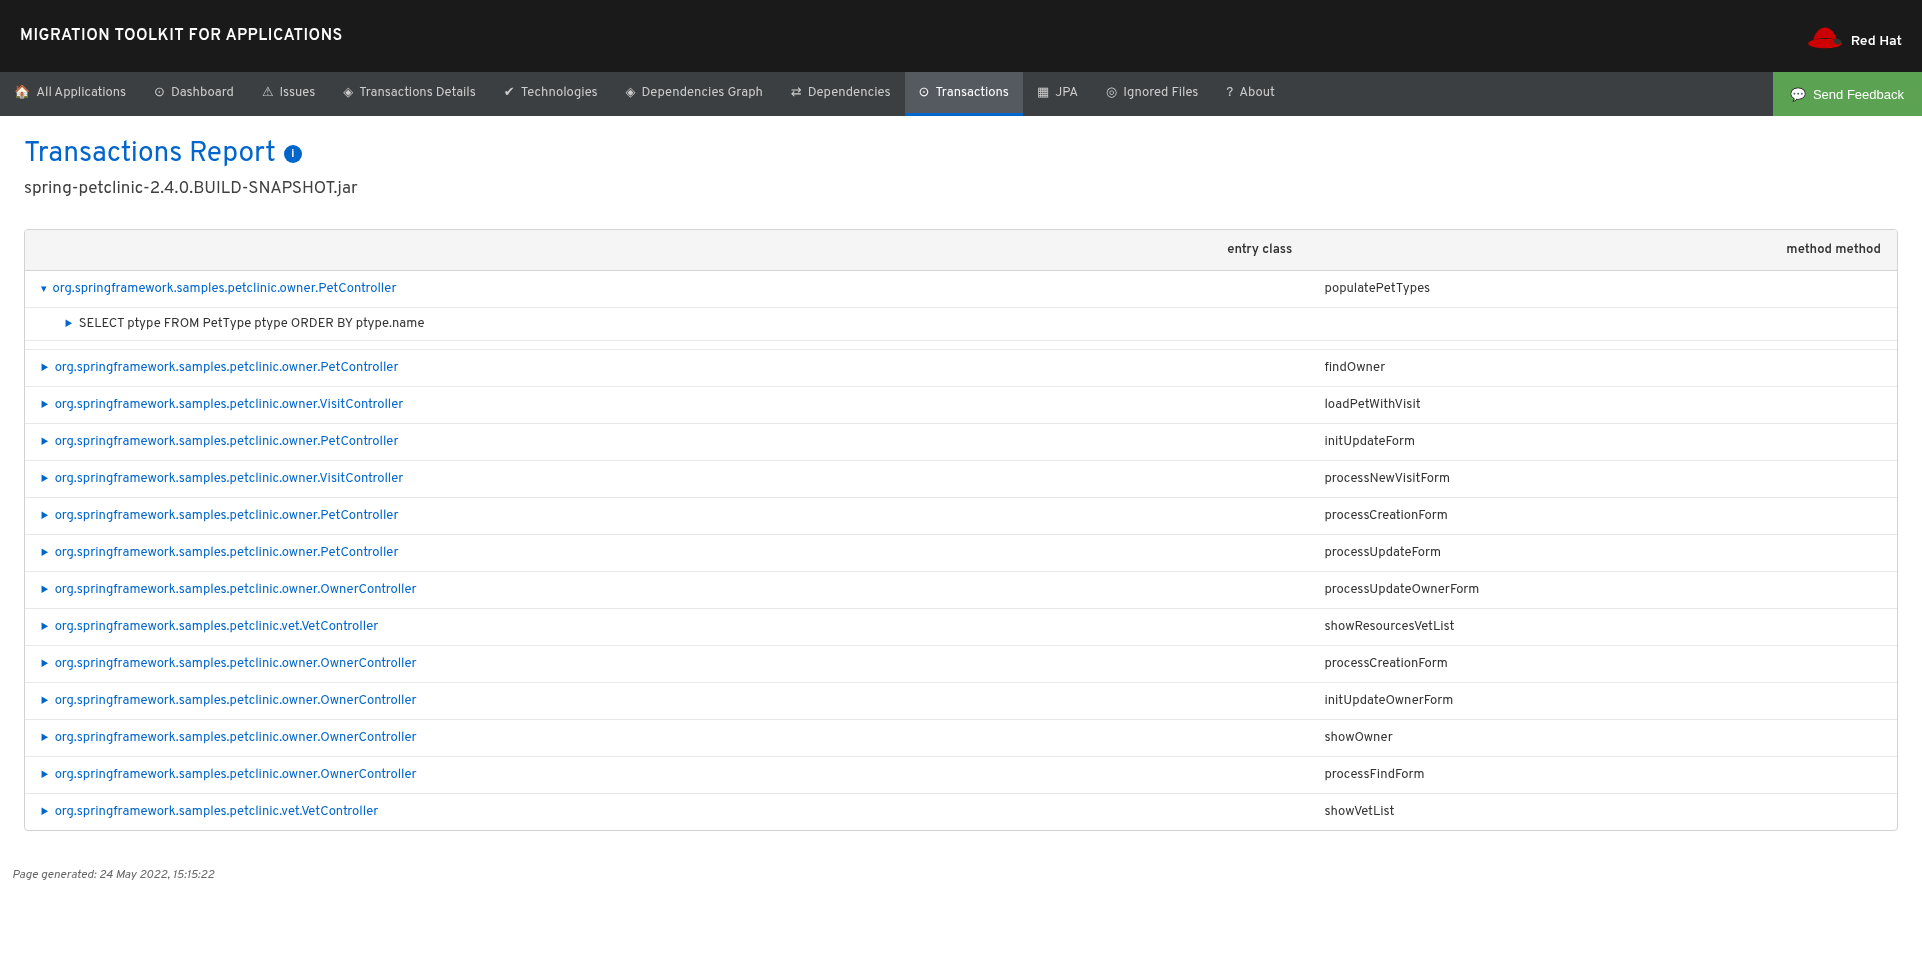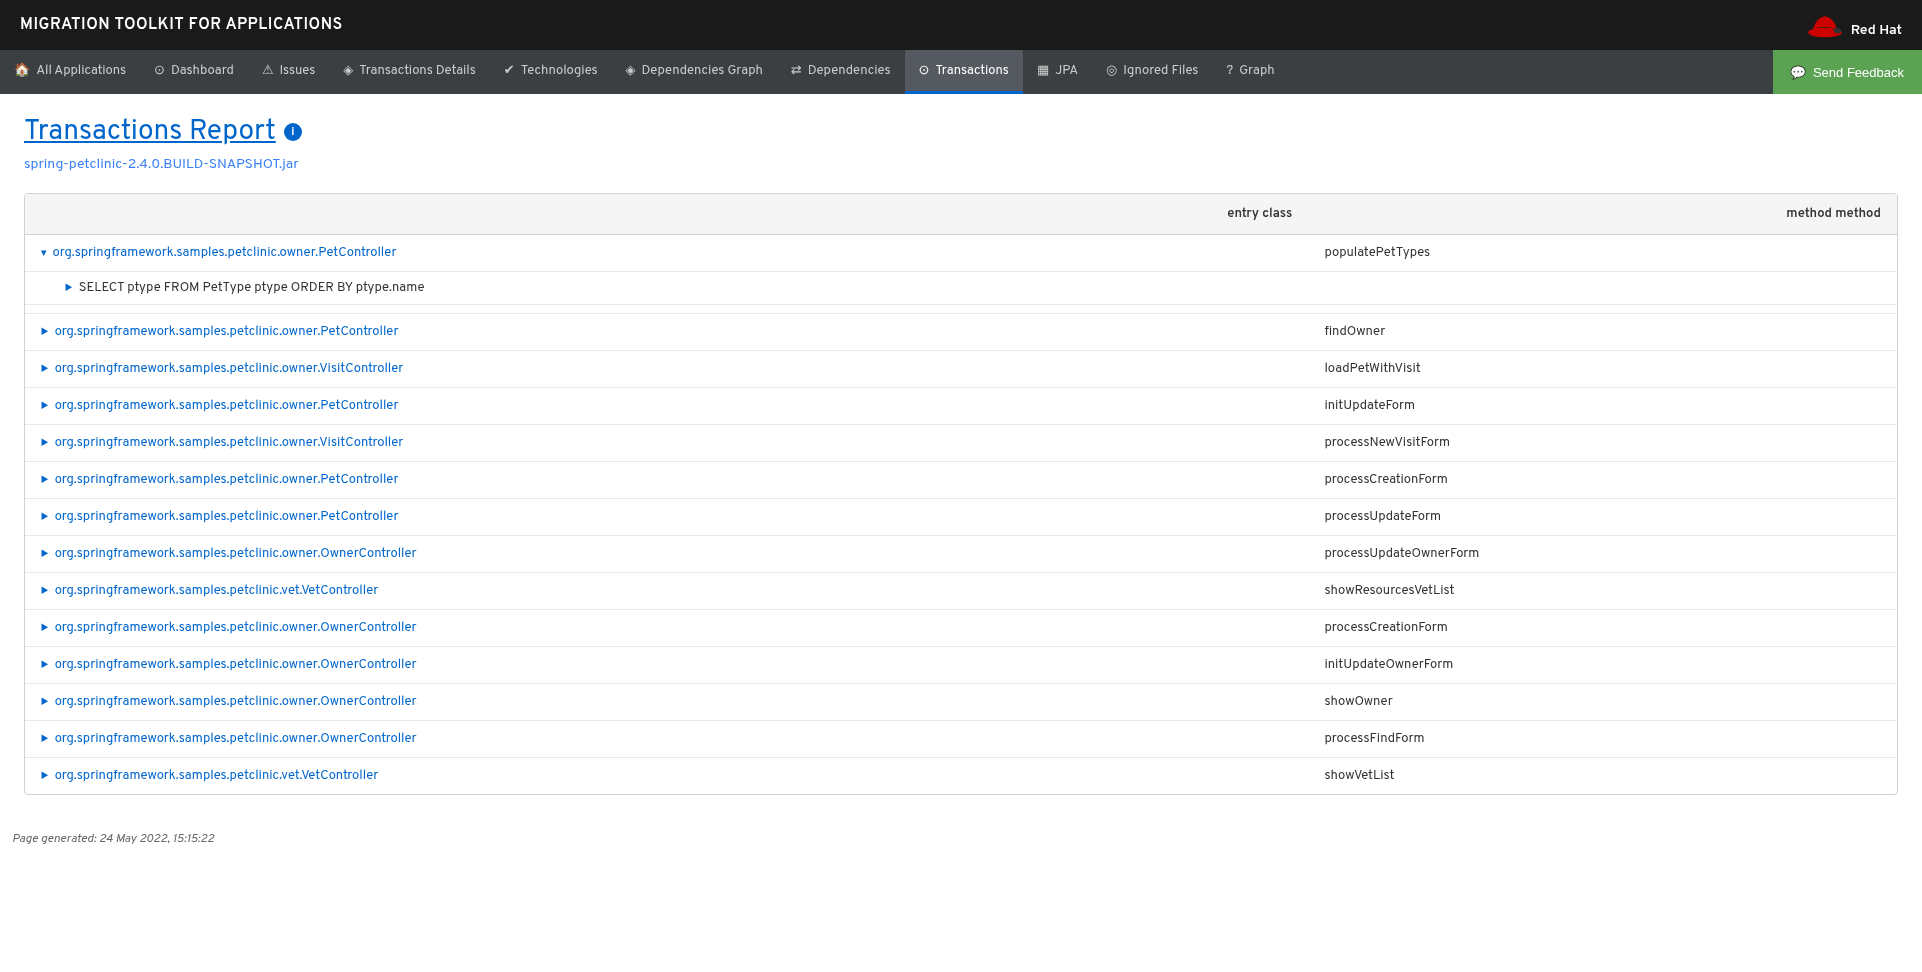--- a/index.html
+++ b/index.html
@@ -6,21 +6,21 @@
     body { font-family: 'RedHatText', 'Overpass', Arial, sans-serif; font-size: 14px; background: #fff; color: #333; }
 
     
     #top-header {
       background: #1a1a1a;
       color: #fff;
       display: flex;
       align-items: center;
       justify-content: space-between;
       padding: 0 20px;
-      height: 50px;
+      height: 72px;
     }
     #top-header .app-title {
       font-size: 16px;
       font-weight: 600;
       letter-spacing: 0.5px;
       color: #fff;
     }
     .redhat-logo {
       display: flex;
       align-items: flex-end;
@@ -74,40 +74,39 @@
       padding: 20px 24px;
     }
     .page-title {
       font-size: 28px;
       color: #06c;
       font-weight: 400;
       display: flex;
       align-items: center;
       gap: 8px;
       margin-bottom: 6px;
-      text-decoration: underline;
     }
     .page-title .info-icon {
       width: 18px;
       height: 18px;
       background: #06c;
       border-radius: 50%;
       color: #fff;
       font-size: 11px;
       display: flex;
       align-items: center;
       justify-content: center;
       font-weight: 700;
       cursor: pointer;
       flex-shrink: 0;
     }
     .subtitle {
-      font-size: 14px;
-      color: #3b82f6;
-      margin-bottom: 20px;
+      font-size: 17px;
+      color: #404040;
+      margin-bottom: 29px;
     }
 
     
     .table-container {
       border: 1px solid #d2d2d2;
       border-radius: 4px;
       overflow: hidden;
     }
     .data-table {
       width: 100%;
@@ -234,21 +233,21 @@
   <a class="nav-item">
     <span class="nav-icon">▦</span>
     <span>JPA</span>
   </a>
   <a class="nav-item">
     <span class="nav-icon">◎</span>
     <span>Ignored Files</span>
   </a>
   <a class="nav-item">
     <span class="nav-icon">?</span>
-    <span>Graph</span>
+    <span>About</span>
   </a>
   <div class="nav-spacer"></div>
   <button class="send-feedback-btn">
     <span>💬</span>
     <span>Send Feedback</span>
   </button>
 </div>
 
 <div id="page-content">
   <h1 class="page-title">

